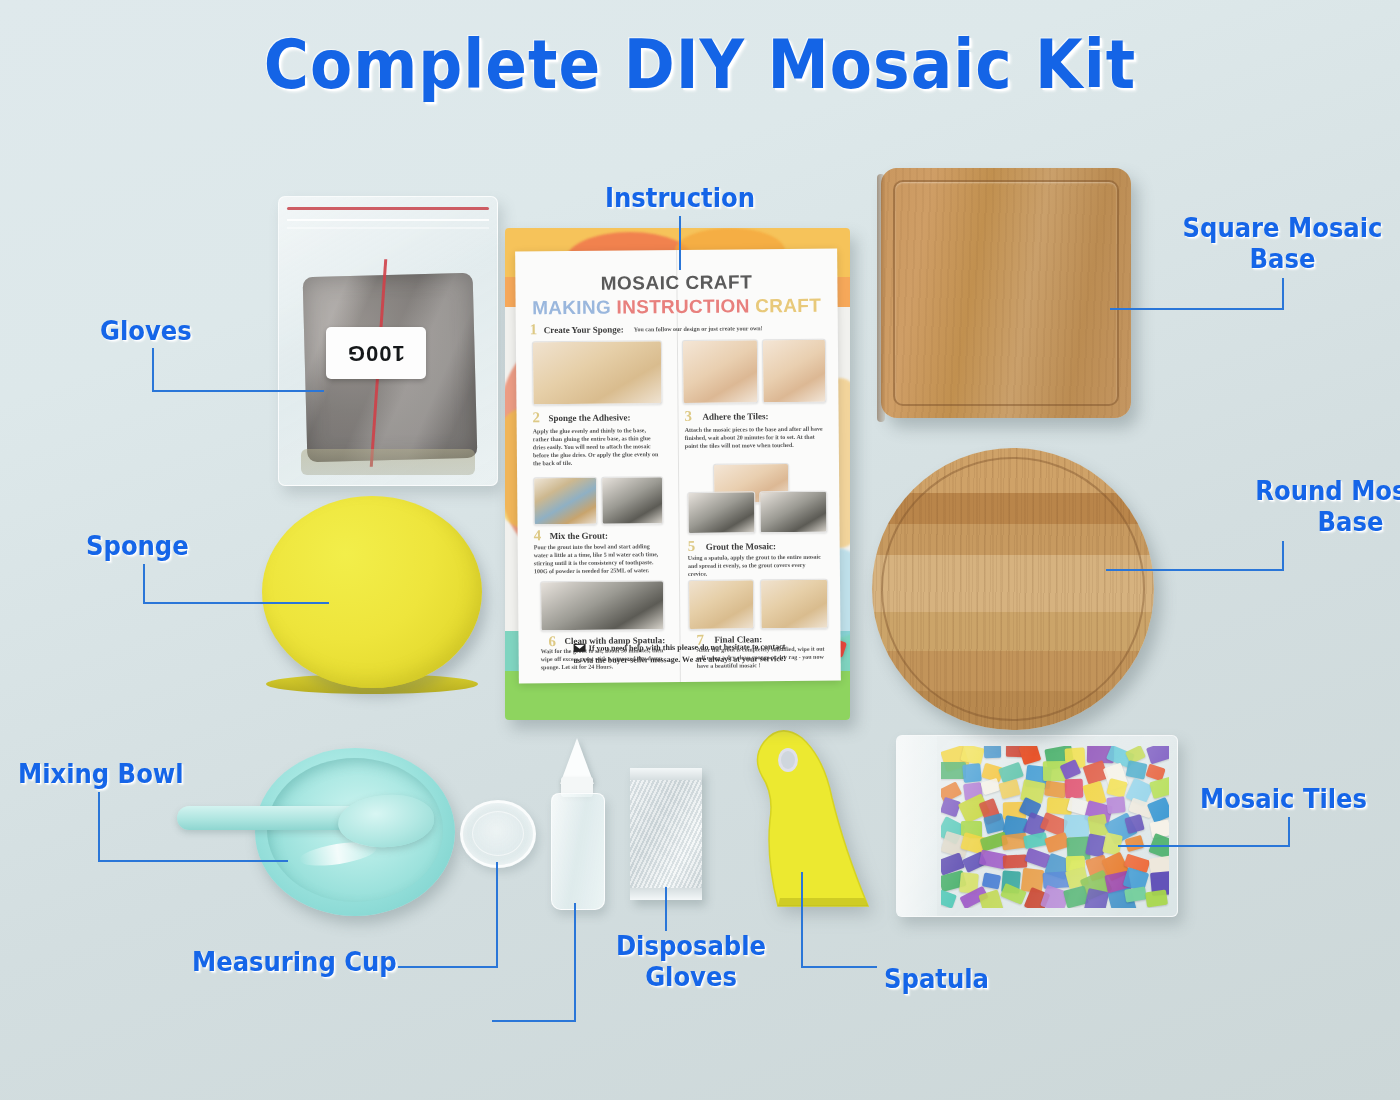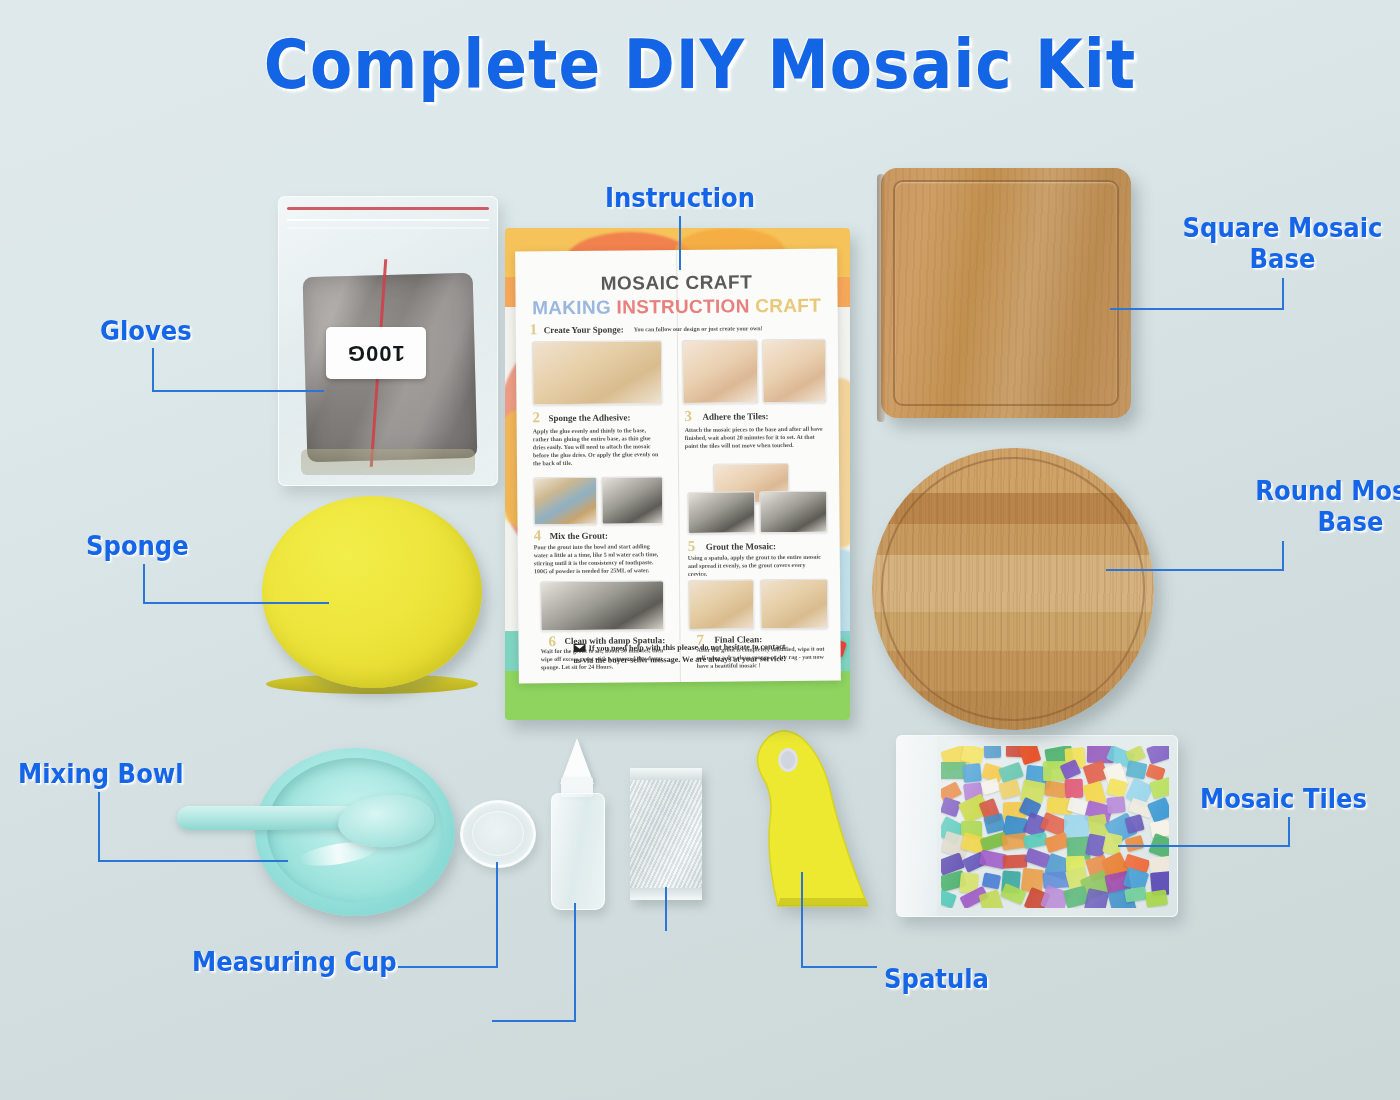--- a/index.html
+++ b/index.html
@@ -520,19 +520,21 @@
   <div class="abs ln lnv" style="left:1288px;top:817px;height:30px;"></div>
   <div class="abs ln lnh" style="left:1118px;top:845px;width:172px;"></div>
 
   <div class="abs lbl" style="left:192px;top:946px;">Measuring Cup</div>
   <div class="abs ln lnh" style="left:398px;top:966px;width:100px;"></div>
   <div class="abs ln lnv" style="left:496px;top:862px;height:106px;"></div>
 
   <div class="abs ln lnh" style="left:492px;top:1020px;width:84px;"></div>
   <div class="abs ln lnv" style="left:574px;top:903px;height:119px;"></div>
 
+  <div class="abs lbl c" style="left:570px;top:930px;width:242px;">Disposable
+Gloves</div>
   <div class="abs ln lnv" style="left:665px;top:887px;height:44px;"></div>
 
   <div class="abs lbl" style="left:884px;top:963px;">Spatula</div>
   <div class="abs ln lnv" style="left:801px;top:872px;height:96px;"></div>
   <div class="abs ln lnh" style="left:801px;top:966px;width:76px;"></div>
 
 </div>
 
 </body></html>

